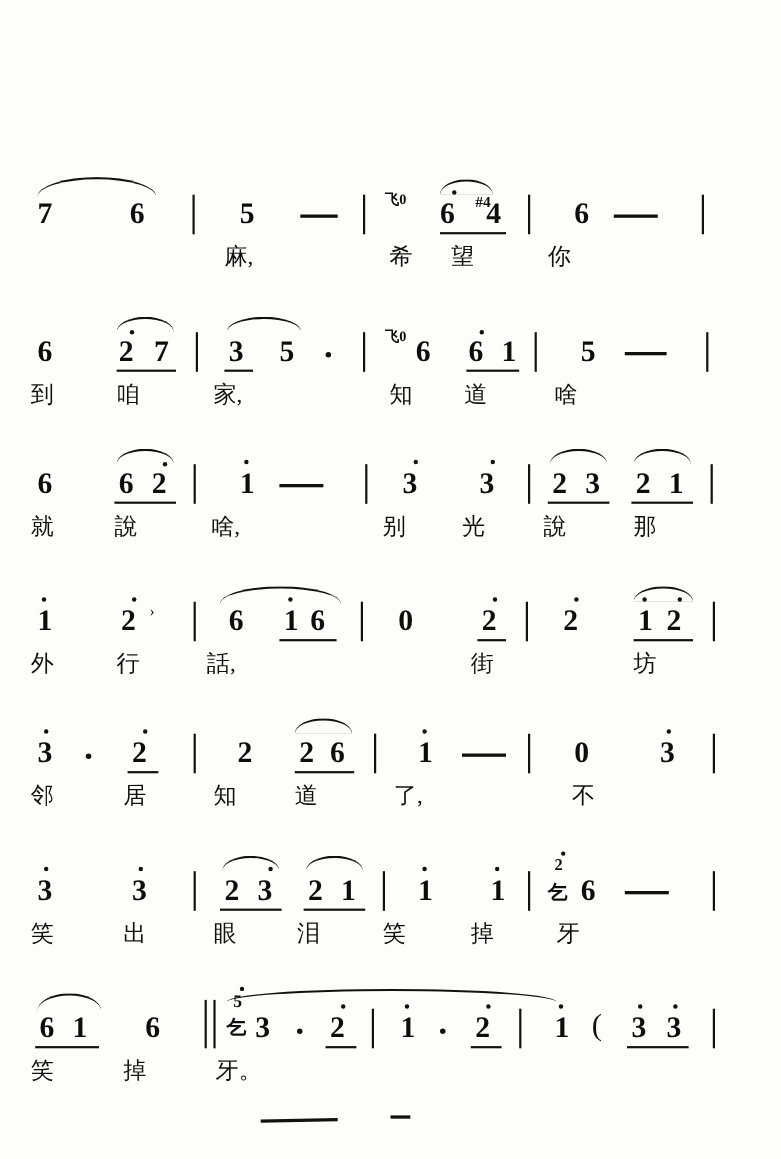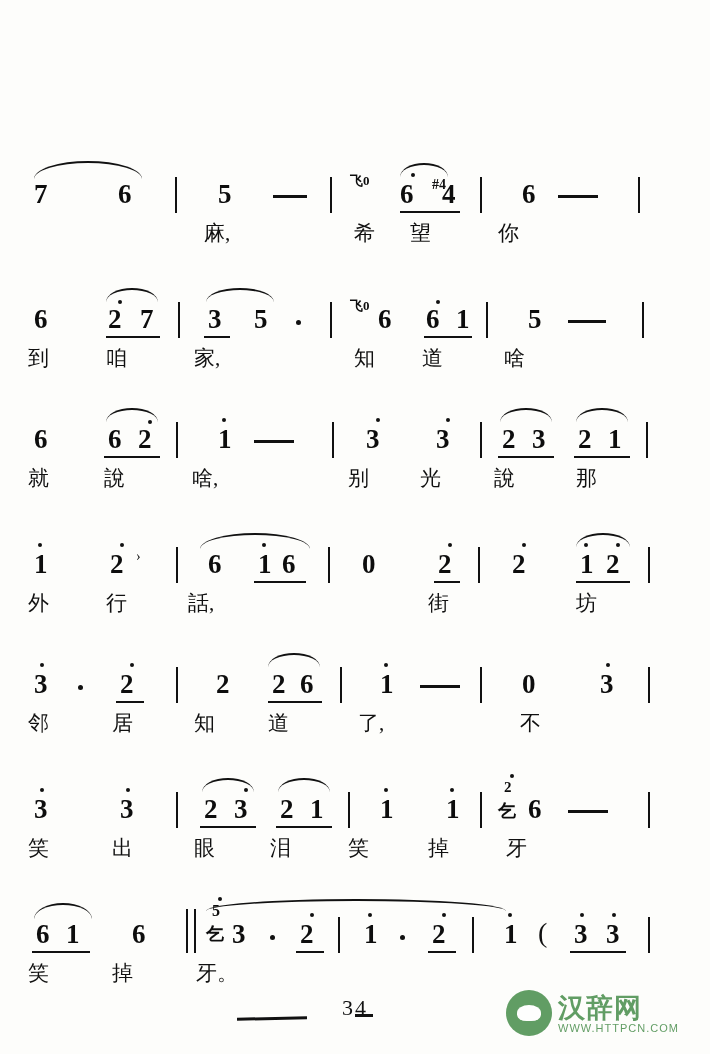--- a/index.html
+++ b/index.html
@@ -534,23 +534,17 @@
 
       <div class="barline" style="left:620px; top:22px; height:36px;"></div>
     </div>
     <div class="lyric-line">
       <div class="lyric" style="left:0px; top:6px;">笑</div>
       <div class="lyric" style="left:84px; top:6px;">掉</div>
       <div class="lyric" style="left:168px; top:6px;">牙。</div>
     </div>
   </div>
 
-  <div id="pagenum">34</div>
   <div id="pagerule"></div>
   <div id="pagerule2"></div>
 
-  <div id="watermark">
-    <div id="wm-circle"></div>
-    <div id="wm-text">汉辞网</div>
-    <div id="wm-sub">WWW.HTTPCN.COM</div>
-  </div>
 
 </div>
 
 </body></html>

